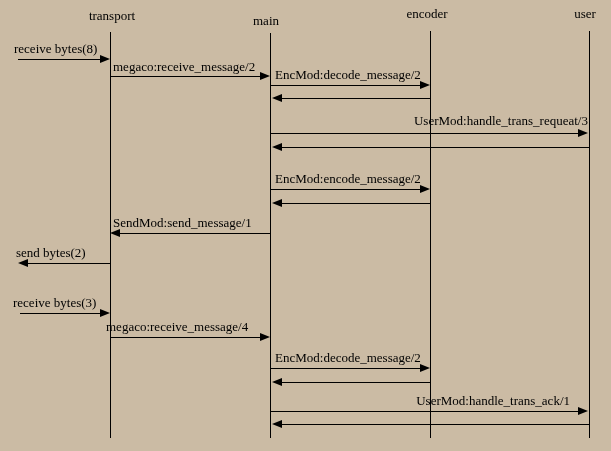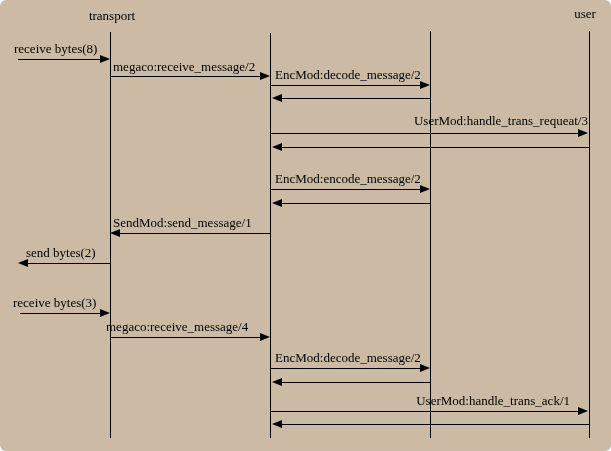--- a/index.html
+++ b/index.html
@@ -3,21 +3,20 @@
 <meta charset="utf-8">
 <style>
   html,body{margin:0;padding:0;}
   .stage{
     position:relative;
     width:611px;height:451px;
     background:#cbbba4;
     font-family:"Liberation Serif","DejaVu Serif",serif;
     color:#000;
     overflow:hidden;
-    border-radius:6px;
   }
   .actor{
     position:absolute;
     font-size:13px;line-height:14px;
     text-align:center;
     white-space:nowrap;
   }
   .lifeline{
     position:absolute;
     width:1px;background:#000;
@@ -44,20 +43,22 @@
     border-bottom:4px solid transparent;
     border-right:10px solid #000;
   }
 </style>
 </head>
 <body>
 
 <div class="stage">
 
   <div class="actor" style="left:72px;top:9px;width:80px">transport</div>
+  <div class="actor" style="left:226px;top:14px;width:80px">main</div>
+  <div class="actor" style="left:387px;top:7px;width:80px">encoder</div>
   <div class="actor" style="left:545px;top:7px;width:80px">user</div>
 
   <div class="lifeline" style="left:110px;top:32px;height:406px"></div>
   <div class="lifeline" style="left:270px;top:33px;height:405px"></div>
   <div class="lifeline" style="left:430px;top:31px;height:407px"></div>
   <div class="lifeline" style="left:589px;top:31px;height:407px"></div>
 
   <div>
     <span class="msg-label" style="left:14px;top:42px">receive bytes(8)</span>
     <span class="mline" style="left:18px;top:59px;width:84px"></span>
@@ -103,21 +104,21 @@
     <span class="ah-l" style="left:272px;top:199px"></span>
   </div>
 
   <div>
     <span class="msg-label" style="left:113px;top:216px">SendMod:send_message/1</span>
     <span class="mline" style="left:120px;top:233px;width:150px"></span>
     <span class="ah-l" style="left:110px;top:229px"></span>
   </div>
 
   <div>
-    <span class="msg-label" style="left:26px;top:246px">send bytes(2)</span>
+    <span class="msg-label" style="left:16px;top:246px">send bytes(2)</span>
     <span class="mline" style="left:28px;top:263px;width:82px"></span>
     <span class="ah-l" style="left:18px;top:259px"></span>
   </div>
 
   <div>
     <span class="msg-label" style="left:13px;top:296px">receive bytes(3)</span>
     <span class="mline" style="left:20px;top:313px;width:82px"></span>
     <span class="ah-r" style="left:100px;top:309px"></span>
   </div>
 

